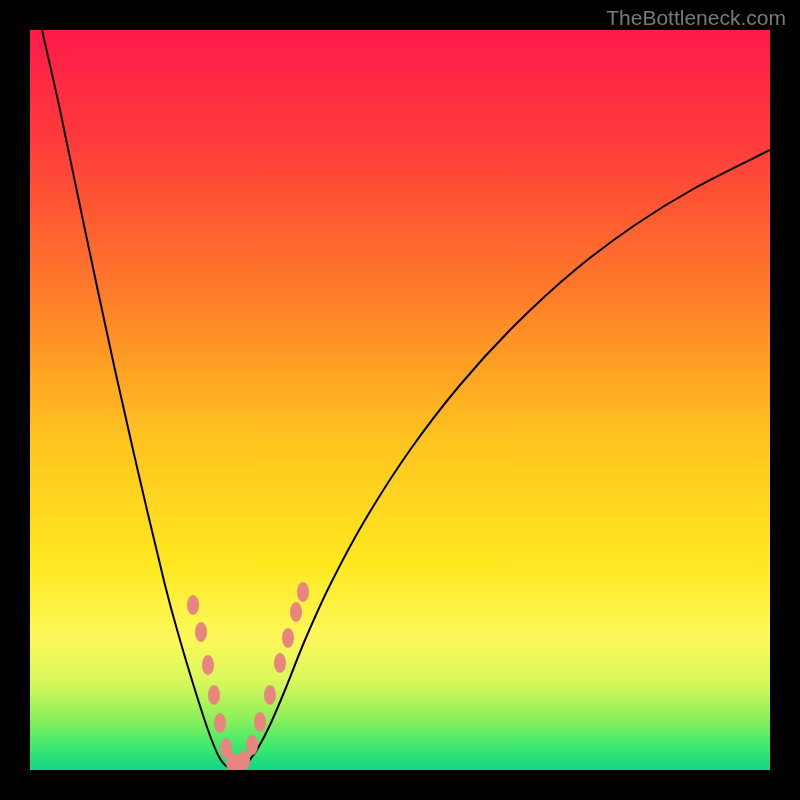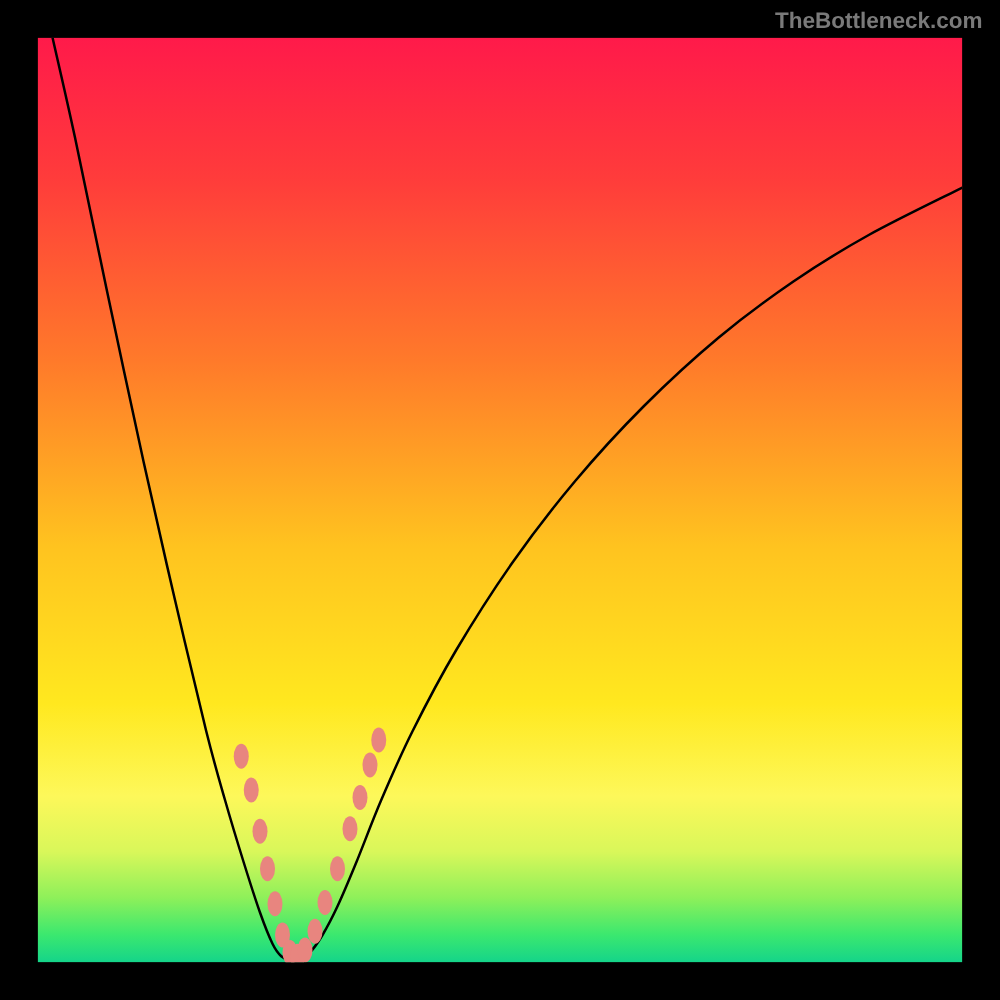--- a/index.html
+++ b/index.html
@@ -1,17 +1,17 @@
 <!DOCTYPE html>
 <html><head>
 <meta charset="utf-8">
 <style>
   * { margin: 0; padding: 0; box-sizing: border-box; }
   body { width: 800px; height: 800px; background: #000; position: relative; font-family: Arial, sans-serif; }
-  .watermark { position: absolute; top: 6px; right: 14px; color: #7a7a7a; font-size: 18px; font-weight: 700; z-index: 10; }
+  .watermark { position: absolute; top: 6px; right: 14px; color: #7a7a7a; font-size: 21px; font-weight: 400; z-index: 10; }
   .frame { position: absolute; top: 0; left: 0; width: 800px; height: 800px; }
   .plot-area { position: absolute; top: 30px; left: 30px; width: 740px; height: 740px; overflow: hidden; }
   .gradient-bg { position: absolute; top: 0; left: 0; width: 100%; height: 100%; }
   .curve-svg { position: absolute; top: 0; left: 0; width: 100%; height: 100%; }
 </style>
 </head>
 <body>
 
 <div class="frame">
   <div class="watermark">TheBottleneck.com</div>

